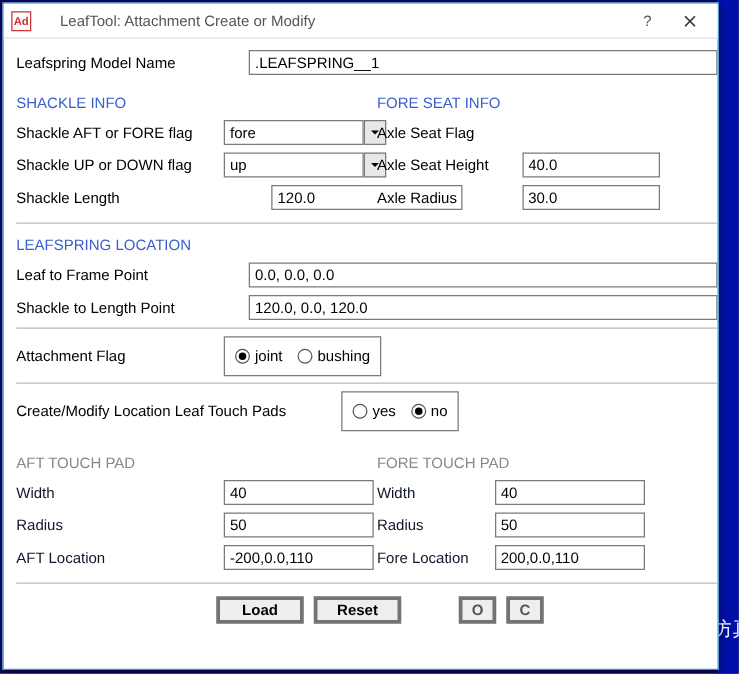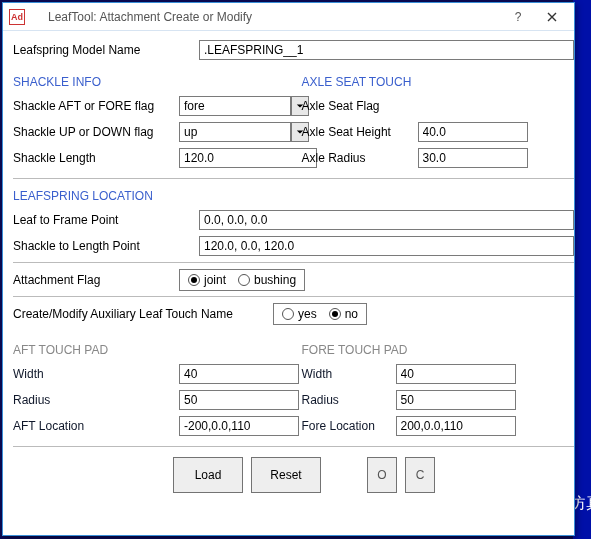--- a/index.html
+++ b/index.html
@@ -92,21 +92,21 @@
   input[type=text].field, .field {
     font-family: inherit;
     font-size: 12px;
     height: 20px;
     border: 1px solid #7a7a7a;
     background: #fff;
     padding: 1px 4px;
     color: #000;
   }
   .field.long { width: 380px; margin-left: 20px; }
-  .field.med { width: 138px; }
+  .field.med { width: 153px; margin-left: 38px; }
   .field.axle { width: 110px; }
   .field.disabled {
     background: #c8c8c8;
     color: #555;
     border: 1px solid #888;
   }
   .dropdown {
     display: inline-flex;
     align-items: stretch;
     height: 20px;
@@ -145,21 +145,21 @@
   .col .lbl { width: 166px; }
   .col.right .lbl { width: 116px; }
   .col.right .lbl.tight { width: 116px; }
 
   .radio-group {
     display: inline-flex;
     align-items: center;
     border: 1px solid #7a7a7a;
     padding: 2px 8px;
     gap: 12px;
-    height: 22px;
+    height: 32px;
   }
   .radio-item {
     display: inline-flex;
     align-items: center;
     gap: 4px;
     color: #000;
     font-size: 12px;
   }
   .radio-circle {
     width: 12px; height: 12px;
@@ -179,29 +179,30 @@
 
   .btnbar {
     display: flex;
     gap: 8px;
     justify-content: flex-start;
     margin-top: 10px;
     padding-left: 160px;
   }
   .btn {
     min-width: 70px;
-    height: 36px;
+    height: 22px;
     background: #eee;
-    border: 1px solid #737373;
+    border: 3px solid #737373;
     display: inline-flex;
     align-items: center;
     justify-content: center;
     font-size: 12px;
     color: #000;
     cursor: default;
+    font-weight: bold;
   }
   .btn.hidden-partial {
     color: #555;
   }
 
   .touchpad-row .lbl { width: 166px; }
   .touchpad-row .col.right .lbl { width: 94px; }
 
   .touchpad-row .field.disabled { width: 120px; }
   .small-gap { height: 4px; }
@@ -258,21 +259,21 @@
               </span>
           </span>
         </div>
         <div class="row">
           <span class="lbl">Shackle Length</span>
           <input type="text" class="field med" value="120.0" style="">
         </div>
       </div>
 
       <div class="col right">
-        <div class="section-title">AXLE SEAT TOUCH</div>
+        <div class="section-title">FORE SEAT INFO</div>
         <div class="row">
           <span class="lbl">Axle Seat Flag</span>
         </div>
         <div class="row">
           <span class="lbl">Axle Seat Height</span>
           <input type="text" class="field axle" value="40.0" style="">
         </div>
         <div class="row">
           <span class="lbl">Axle Radius</span>
           <input type="text" class="field axle" value="30.0" style="">
@@ -304,21 +305,21 @@
         <span class="radio-item">
           <span class="radio-circle"></span>
           <span>bushing</span>
         </span>
       </span>
     </div>
 
     <hr class="divider">
 
     <div class="row">
-      <span class="lbl" style="width:260px">Create/Modify Auxiliary Leaf Touch Name</span>
+      <span class="lbl" style="width:260px">Create/Modify Location Leaf Touch Pads</span>
       <span class="radio-group">
         <span class="radio-item">
           <span class="radio-circle"></span>
           <span>yes</span>
         </span>
         <span class="radio-item">
           <span class="radio-circle sel"></span>
           <span>no</span>
         </span>
       </span>

